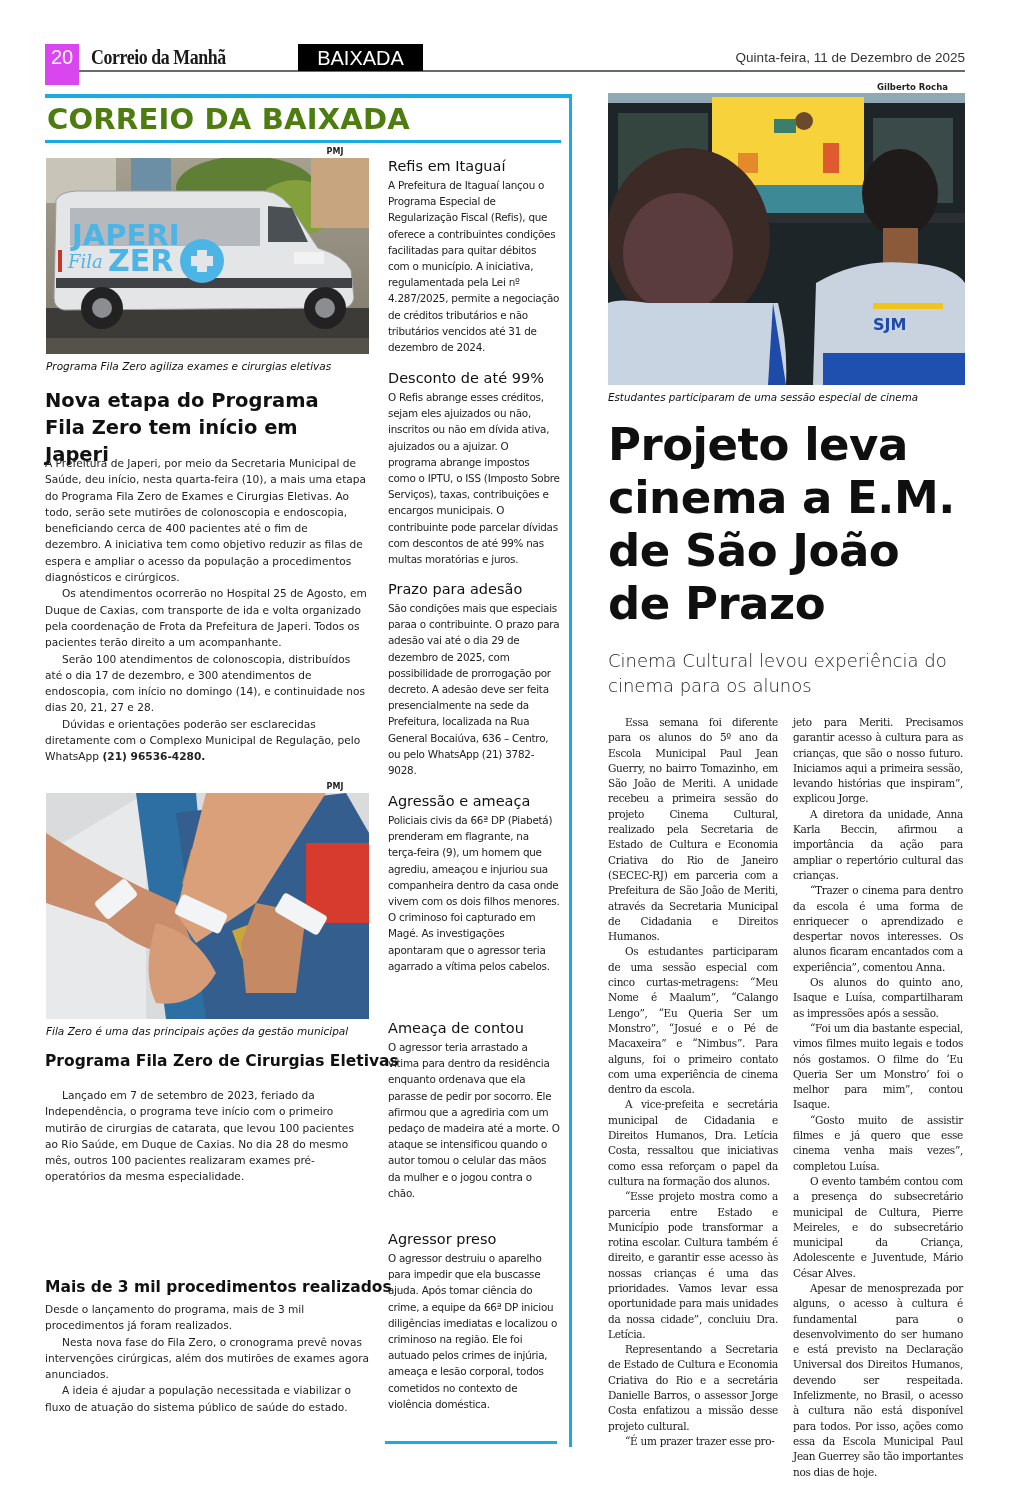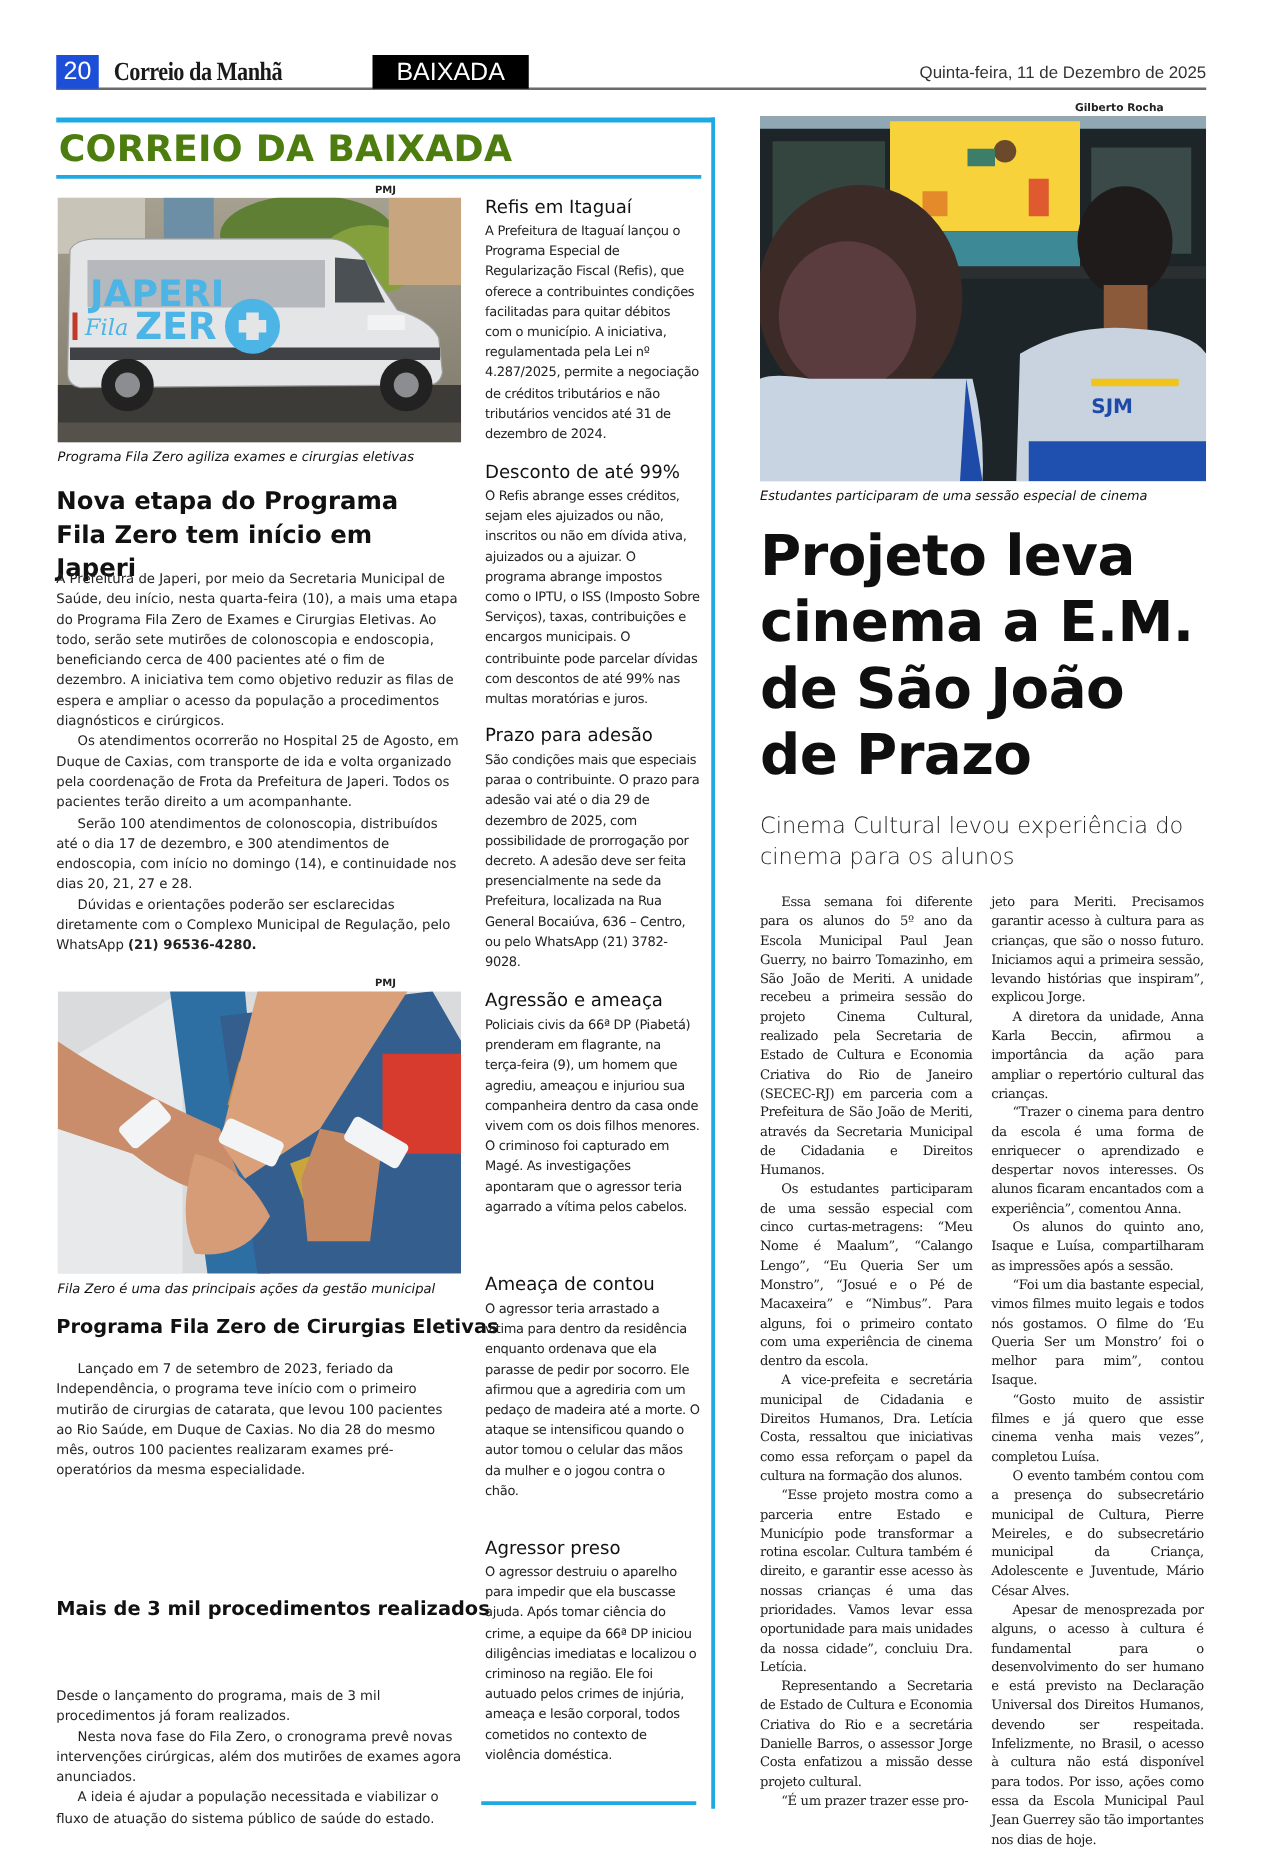--- a/index.html
+++ b/index.html
@@ -1,32 +1,32 @@
 <!DOCTYPE html>
 <html><head>
 <meta charset="utf-8">
 <style>
   * { box-sizing: border-box; margin: 0; padding: 0; }
   html, body { width: 1010px; height: 1488px; background: #ffffff; overflow: hidden; }
   body { position: relative; font-family: "DejaVu Sans", sans-serif; color: #1a1a1a; }
 
   
   .masthead { position: absolute; left: 45px; top: 44px; width: 920px; height: 28px; border-bottom: 2px solid #6b6b6b; }
-  .page-num { position: absolute; left: 0; top: 0; width: 34px; height: 27px; background: #1d4ed8; color: #fff; font-family: "Liberation Sans", sans-serif; font-size: 20px; line-height: 27px; text-align: center; }
+  .page-num { position: absolute; left: 0; top: 0; width: 34px; height: 41px; background: #d946ef; color: #fff; font-family: "Liberation Sans", sans-serif; font-size: 20px; line-height: 27px; text-align: center; }
   .paper-name { position: absolute; left: 46px; top: 1px; font-family: "Liberation Serif", serif; font-size: 21px; font-weight: bold; transform: scaleX(0.85); transform-origin: left center; letter-spacing: -0.5px; }
   .section-tag { position: absolute; left: 253px; top: 0; width: 125px; height: 27px; background: #000; color: #fff; font-family: "Liberation Sans", sans-serif; font-size: 20px; line-height: 28px; text-align: center; }
   .issue-date { position: absolute; right: 0; top: 6px; font-family: "Liberation Sans", sans-serif; font-size: 13.5px; color: #333; }
 
   
   .box { position: absolute; left: 45px; top: 94px; width: 527px; height: 1353px; border-top: 4px solid #1da9e2; border-right: 3px solid #1da9e2; }
   .box-title { position: absolute; left: 47px; top: 102px; font-family: "DejaVu Sans", sans-serif; font-weight: bold; font-size: 29px; letter-spacing: 0.2px; color: #4d7c0f; }
   .box-title-rule { position: absolute; left: 45px; top: 140px; width: 516px; height: 3px; background: #1da9e2; }
   .box-bottom-rule { position: absolute; left: 385px; top: 1441px; width: 172px; height: 3px; background: #1da9e2; }
 
-  .credit { position: absolute; font-family: "DejaVu Sans", sans-serif; font-size: 8px; font-weight: bold; color: #222; text-align: left; }
+  .credit { position: absolute; font-family: "DejaVu Sans", sans-serif; font-size: 8px; font-weight: bold; color: #222; text-align: center; }
 
   .photo { position: absolute; overflow: hidden; }
   .caption { position: absolute; font-family: "DejaVu Sans", sans-serif; font-style: italic; font-size: 10.5px; color: #111; white-space: nowrap; }
 
   .headline-m { position: absolute; font-family: "DejaVu Sans", sans-serif; font-size: 19.5px; line-height: 27px; color: #111; }
   .sub-head { position: absolute; font-family: "DejaVu Sans", sans-serif; font-size: 15.5px; color: #111; white-space: nowrap; }
   .body-sans { position: absolute; font-family: "DejaVu Sans", sans-serif; font-size: 10.6px; line-height: 16.3px; color: #222; text-align: left; }
   .body-sans p { text-indent: 17px; }
   .body-sans p.first { text-indent: 0; }
   .phone { font-weight: bold; }
@@ -122,21 +122,21 @@
     <rect x="230" y="110" width="50" height="22" rx="4" fill="#f3f4f6" transform="rotate(30 255 121)"></rect>
   </svg>
 </div>
 <div class="caption" style="left:46px; top:1025px;">Fila Zero é uma das principais ações da gestão municipal</div>
 
 <h3 class="sub-head" style="left:45px; top:1052px;">Programa Fila Zero de Cirurgias Eletivas</h3>
 <div class="body-sans" style="left:45px; top:1087px; width:324px;">
   <p>Lançado em 7 de setembro de 2023, feriado da Independência, o programa teve início com o primeiro mutirão de cirurgias de catarata, que levou 100 pacientes ao Rio Saúde, em Duque de Caxias. No dia 28 do mesmo mês, outros 100 pacientes realizaram exames pré-operatórios da mesma especialidade.</p>
 </div>
 <h3 class="sub-head" style="left:45px; top:1278px;">Mais de 3 mil procedimentos realizados</h3>
-<div class="body-sans" style="left:45px; top:1301px; width:324px;margin-top:48px;">
+<div class="body-sans" style="left:45px; top:1301px; width:324px;">
   <p class="first">Desde o lançamento do programa, mais de 3 mil procedimentos já foram realizados.</p>
   <p>Nesta nova fase do Fila Zero, o cronograma prevê novas intervenções cirúrgicas, além dos mutirões de exames agora anunciados.</p>
   <p>A ideia é ajudar a população necessitada e viabilizar o fluxo de atuação do sistema público de saúde do estado.</p>
 </div>
 
 <div class="brief" style="top:157px;">
   <h3>Refis em Itaguaí</h3>
   <p>A Prefeitura de Itaguaí lançou o Programa Especial de Regularização Fiscal (Refis), que oferece a contribuintes condições facilitadas para quitar débitos com o município. A iniciativa, regulamentada pela Lei nº 4.287/2025, permite a negociação de créditos tributários e não tributários vencidos até 31 de dezembro de 2024.</p>
 </div>
 <div class="brief" style="top:369px;">

